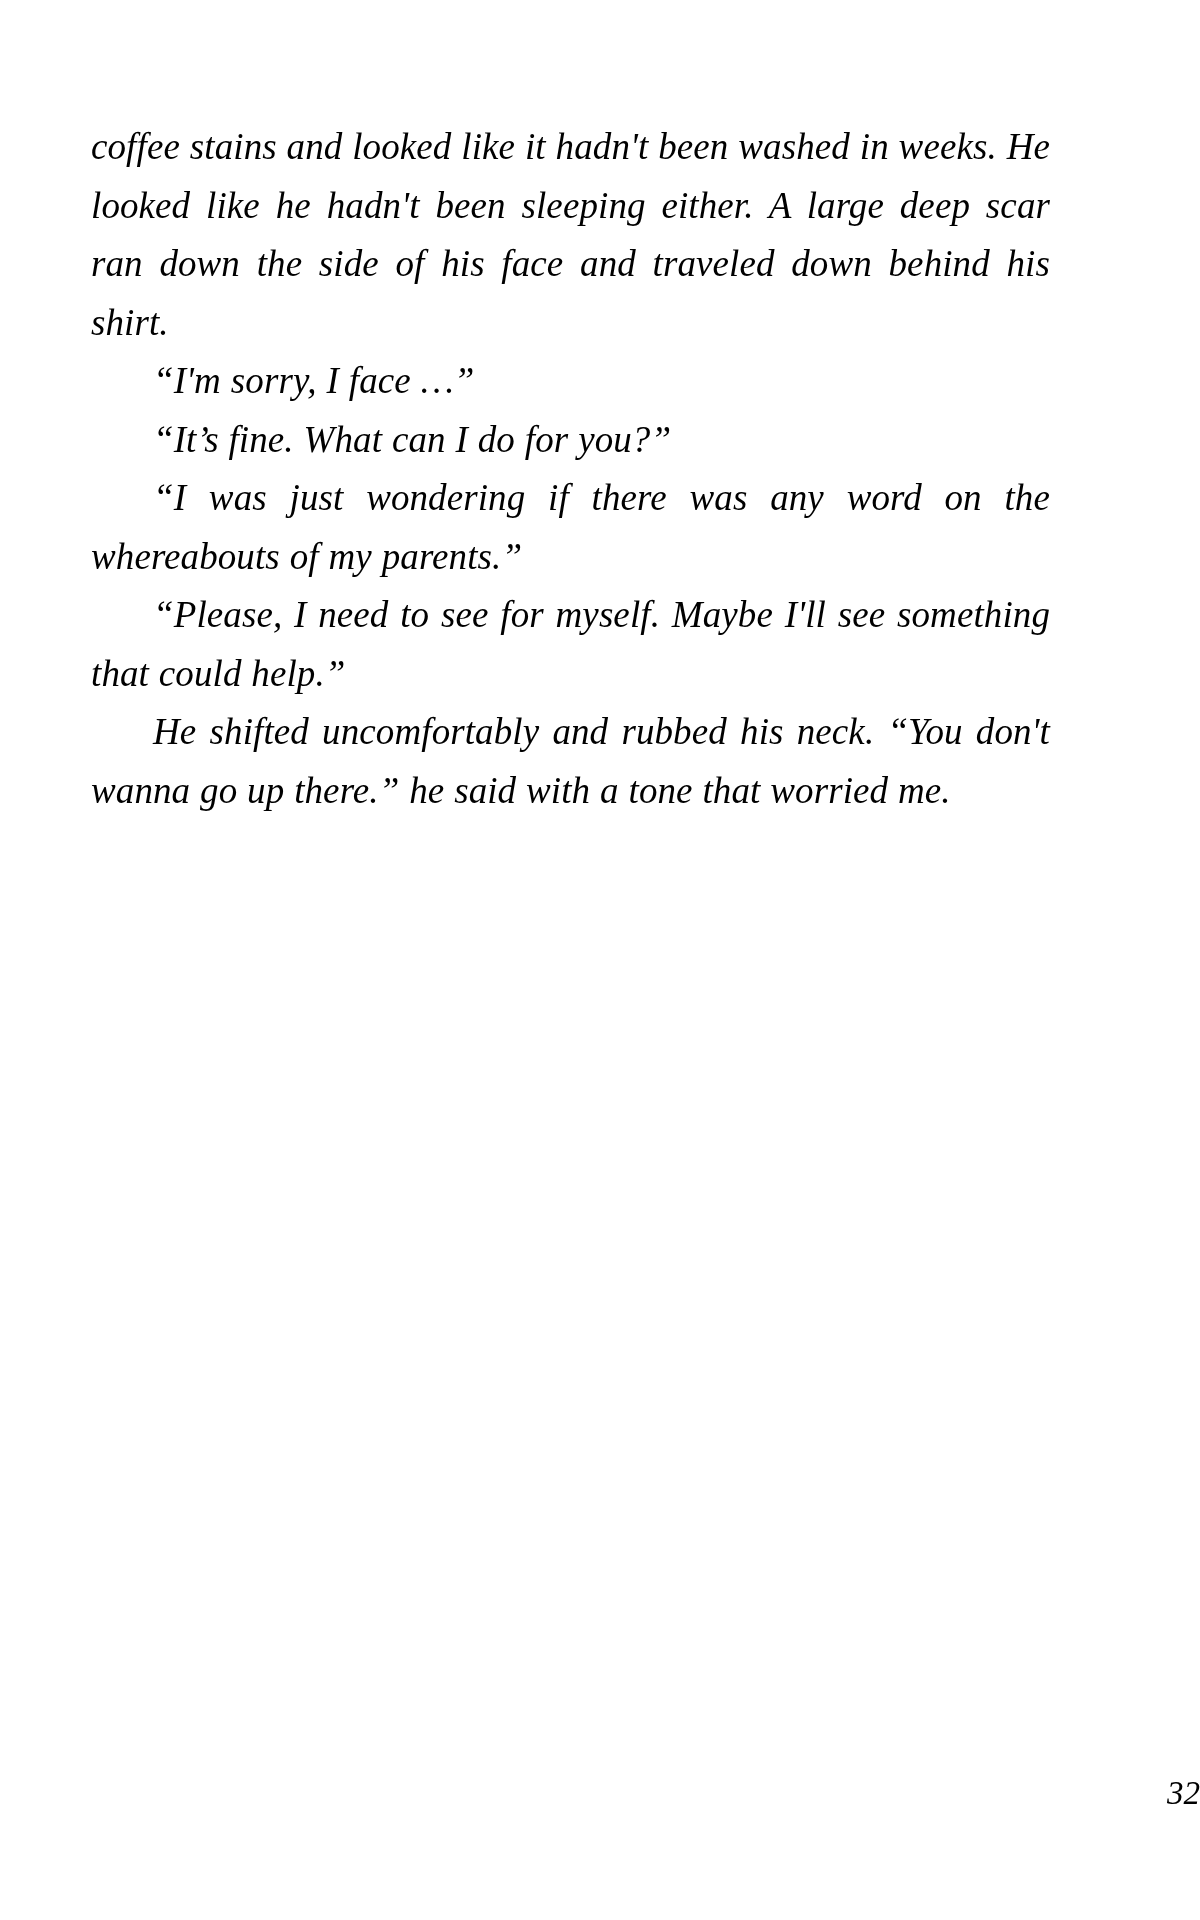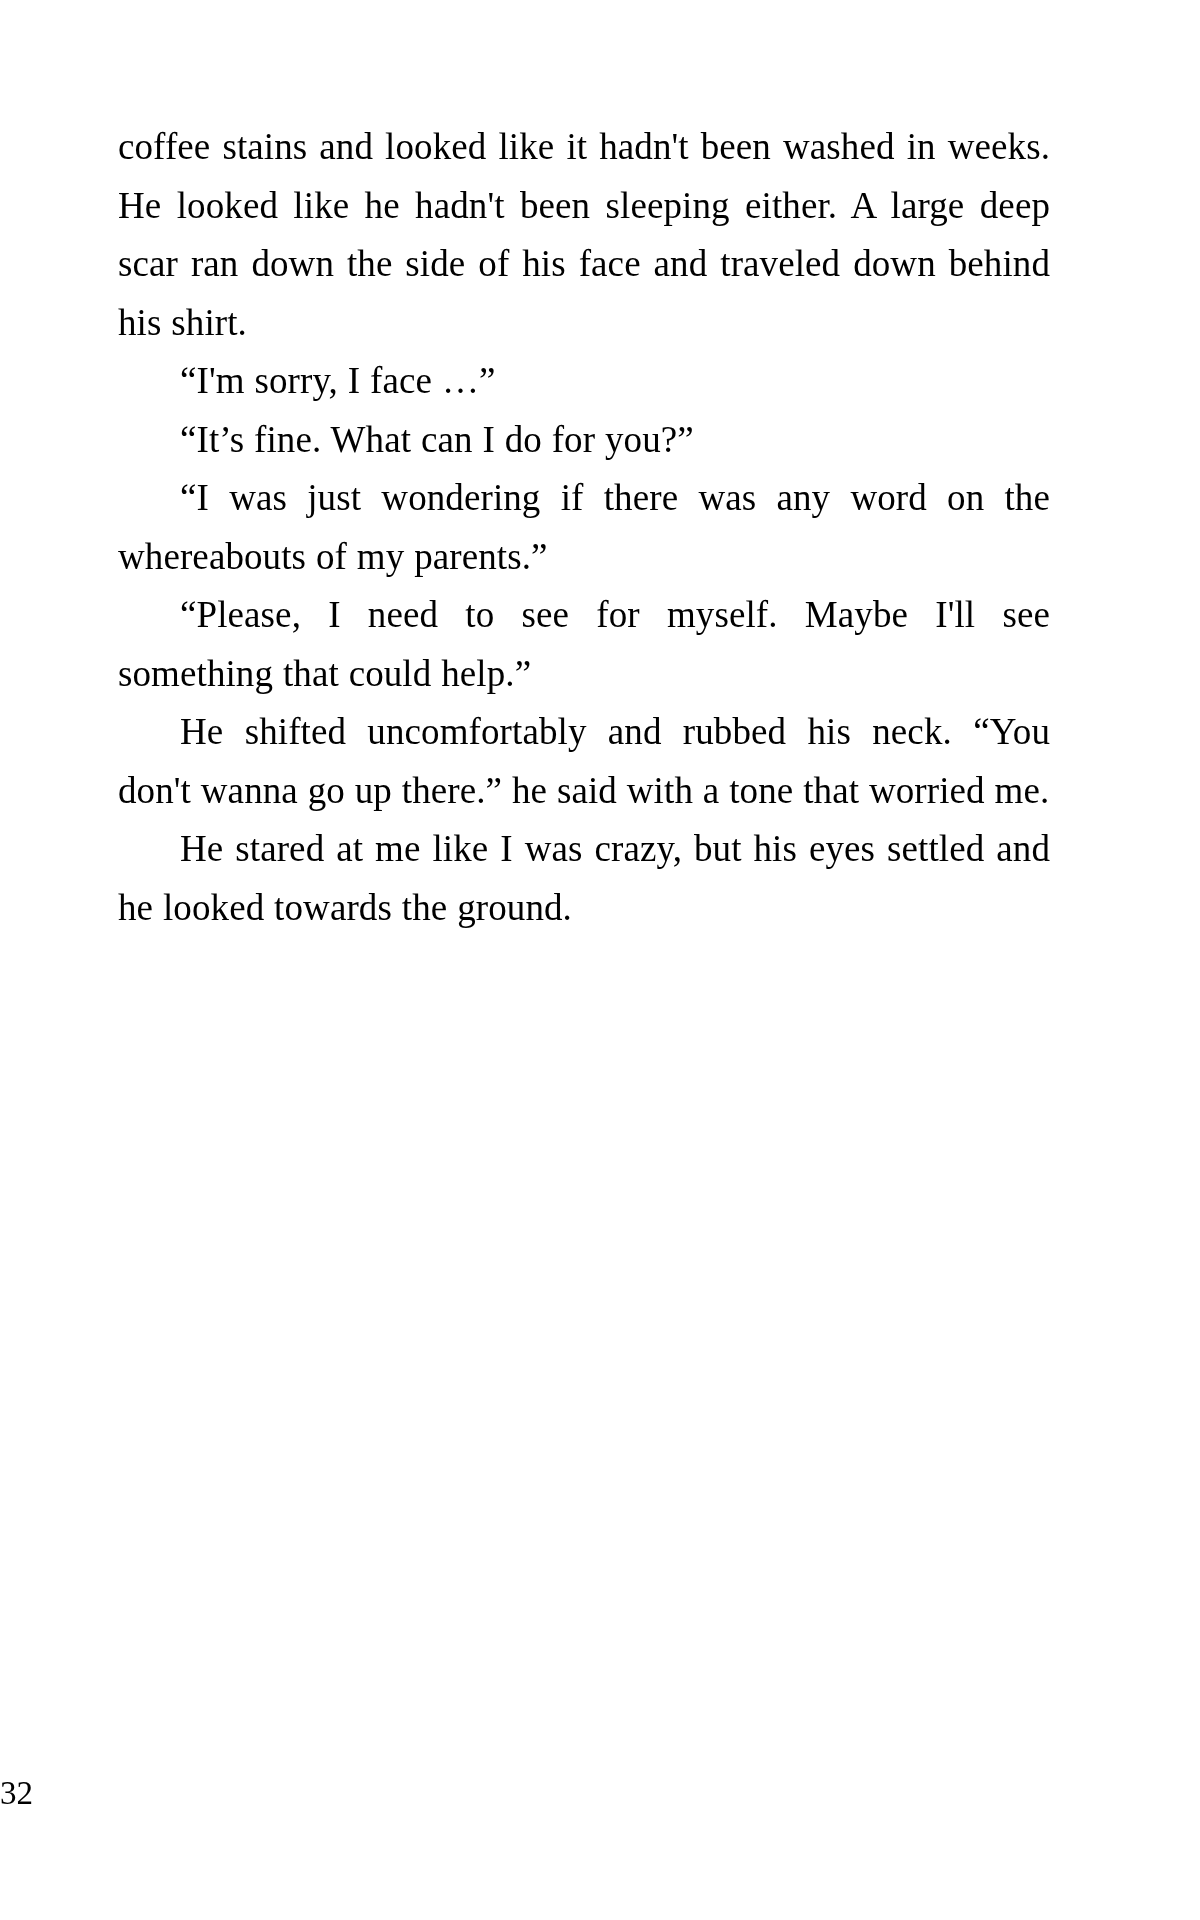--- a/index.html
+++ b/index.html
@@ -11,22 +11,23 @@
     width: 1200px;
     height: 1920px;
     font-family: "Liberation Serif", serif;
     color: #000000;
     position: relative;
   }
   .page {
     box-sizing: border-box;
     width: 1200px;
     height: 1920px;
-    padding: 118px 150px 0 118px;
+    padding: 118px 150px 0 91px;
     position: relative;
+    font-style: italic;
   }
   .body-text {
     font-size: 37px;
     line-height: 58.5px;
     text-align: justify;
     text-justify: inter-word;
     letter-spacing: 0.1px;
     word-spacing: 0.5px;
   }
   .body-text p {
@@ -35,32 +36,31 @@
   }
   .body-text p.indent {
     text-indent: 62px;
   }
   
   .page-number {
     position: absolute;
     left: 0;
     right: 0;
     top: 1775px;
-    text-align: left;
+    text-align: right;
     font-size: 33px;
     font-family: "Liberation Serif", serif;
   }
 </style>
 </head>
 <body>
 
 <div class="page">
   <div class="body-text">
     <p>coffee stains and looked like it hadn't been washed in weeks. He looked like he hadn't been sleeping either. A large deep scar ran down the side of his face and traveled down behind his shirt.</p>
     <p class="indent">“I'm sorry, I face …”</p>
     <p class="indent">“It’s fine. What can I do for you?”</p>
     <p class="indent">“I was just wondering if there was any word on the whereabouts of my parents.”</p>
     <p class="indent">“Please, I need to see for myself. Maybe I'll see something that could help.”</p>
     <p class="indent">He shifted uncomfortably and rubbed his neck. “You don't wanna go up there.” he said with a tone that worried me.</p>
-    <p class="indent">He stared at me like I was crazy, but his eyes settled and he looked towards the ground.</p>
   </div>
   <div class="page-number">32</div>
 </div>
 
 </body></html>

